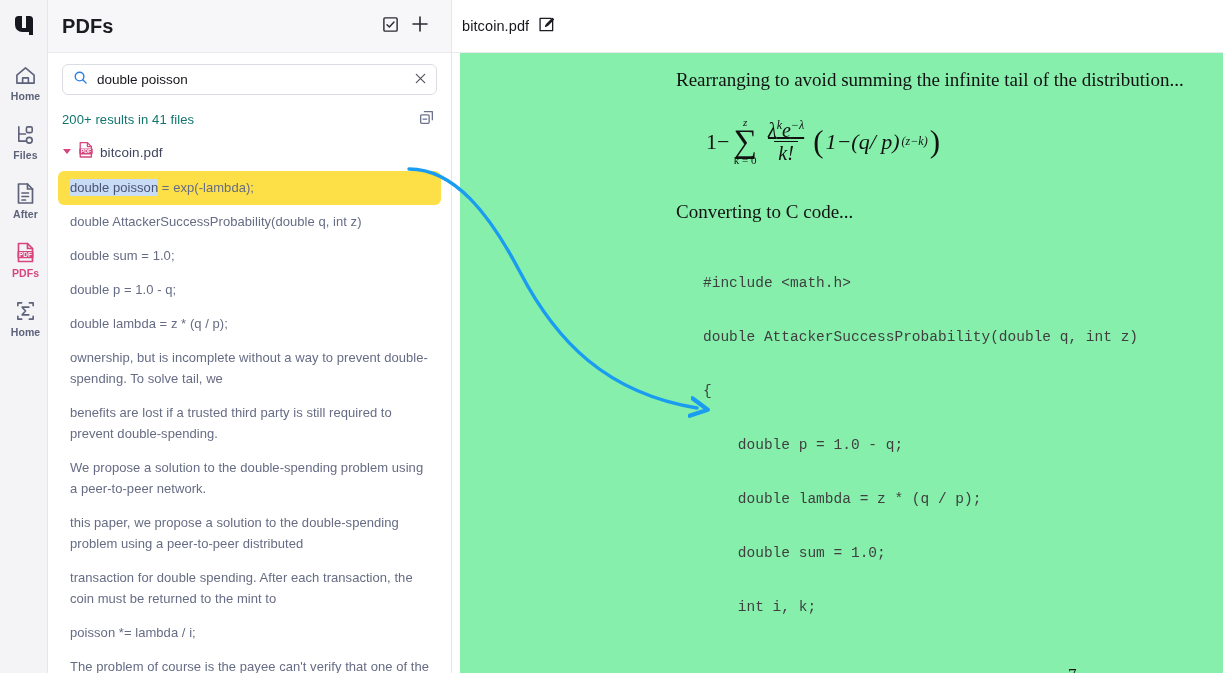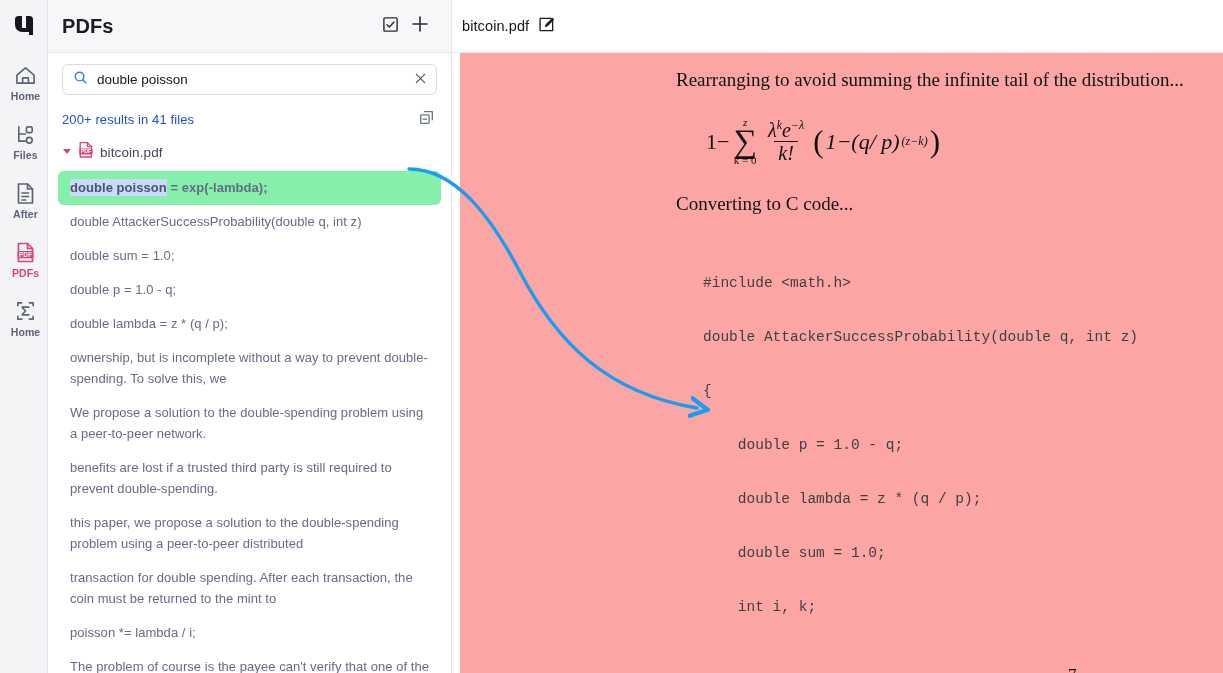--- a/index.html
+++ b/index.html
@@ -130,21 +130,21 @@
   }
   .search-clear { cursor: pointer; color: #55555f; display: flex; }
 
   .results-meta {
     display: flex;
     align-items: center;
     padding: 12px 14px 0 14px;
   }
   .results-count {
     font-size: 13px;
-    color: #1d4ed8;
+    color: #0f766e;
     flex: 1;
     letter-spacing: .1px;
   }
   .collapse-btn { cursor: pointer; display: flex; padding: 2px; }
 
   .file-row {
     display: flex;
     align-items: center;
     gap: 6px;
     padding: 9px 14px 4px 14px;
@@ -156,21 +156,21 @@
   .hits { padding: 4px 10px 0 10px; }
   .hit {
     font-size: 13px;
     line-height: 21px;
     color: #666c84;
     padding: 6px 12px 7px 12px;
     border-radius: 6px;
     letter-spacing: .05px;
     cursor: pointer;
   }
-  .hit.selected { background: #86efac; font-weight: bold; }
+  .hit.selected { background: #fde047; }
   .hit mark {
     background: #c8dcf6;
     color: #4b5373;
     border-radius: 1px;
     padding: 1px 0;
   }
 
   
   .viewer {
     flex: 1;
@@ -199,32 +199,32 @@
 
   .viewer-scroll {
     flex: 1;
     position: relative;
     background: #ffffff;
     overflow: hidden;
   }
   .page {
     position: absolute;
     left: 8px; top: 0; right: 0; bottom: 0;
-    background: #fca5a5;
+    background: #86efac;
     padding: 0;
   }
 
   .pdf-line {
     position: absolute;
     font-family: "Liberation Serif", serif;
     color: #111111;
     white-space: pre;
   }
   .pdf-para1 { left: 216px; top: 16px; font-size: 19px; }
-  .pdf-para2 { left: 216px; top: 140px; font-size: 19px; }
+  .pdf-para2 { left: 216px; top: 148px; font-size: 19px; }
 
   .formula {
     position: absolute;
     left: 246px; top: 64px;
     font-family: "Liberation Serif", serif;
     color: #111;
     font-size: 22px;
     display: flex;
     align-items: center;
     gap: 2px;
@@ -239,21 +239,21 @@
   .sigma-top { font-size: 11px; font-style: italic; margin-bottom: -2px; }
   .sigma-main { font-size: 33px; line-height: 30px; }
   .sigma-bot { font-size: 11px; margin-top: -1px; }
   .frac {
     display: inline-flex;
     flex-direction: column;
     align-items: center;
     margin: 0 3px;
     line-height: 1.05;
   }
-  .frac .num { padding: 0 4px 1px 4px; font-style: italic; font-size: 20px; }
+  .frac .num { padding: 0 4px 1px 4px; font-style: italic; font-size: 20px; text-decoration: underline; }
   .frac .den {
     padding: 1px 4px 0 4px;
     border-top: 1.2px solid #111;
     font-style: italic;
     font-size: 20px;
   }
   .sup { font-size: 12px; vertical-align: super; font-style: italic; }
   .bigparen { font-size: 31px; font-weight: 300; }
   .ital { font-style: italic; }
 
@@ -434,23 +434,23 @@
       </div>
 
       <div class="hits">
         <div class="hit selected">
           <mark>double poisson</mark><span> = exp(-lambda);</span>
         </div>
         <div class="hit"><span>double AttackerSuccessProbability(double q, int z)</span></div>
         <div class="hit"><span>double sum = 1.0;</span></div>
         <div class="hit"><span>double p = 1.0 - q;</span></div>
         <div class="hit"><span>double lambda = z * (q / p);</span></div>
-        <div class="hit"><span>ownership, but is incomplete without a way to prevent double-spending. To solve this, we</span></div>
+        <div class="hit"><span>ownership, but is incomplete without a way to prevent double-spending. To solve tail, we</span></div>
+        <div class="hit"><span>benefits are lost if a trusted third party is still required to prevent double-spending.</span></div>
         <div class="hit"><span>We propose a solution to the double-spending problem using a peer-to-peer network.</span></div>
-        <div class="hit"><span>benefits are lost if a trusted third party is still required to prevent double-spending.</span></div>
         <div class="hit"><span>this paper, we propose a solution to the double-spending problem using a peer-to-peer distributed</span></div>
         <div class="hit"><span>transaction for double spending. After each transaction, the coin must be returned to the mint to</span></div>
         <div class="hit"><span>poisson *= lambda / i;</span></div>
         <div class="hit"><span>The problem of course is the payee can't verify that one of the owners did not double-spend.</span></div>
       </div>
 
     </div>
   </div>
 
   <div class="viewer">

